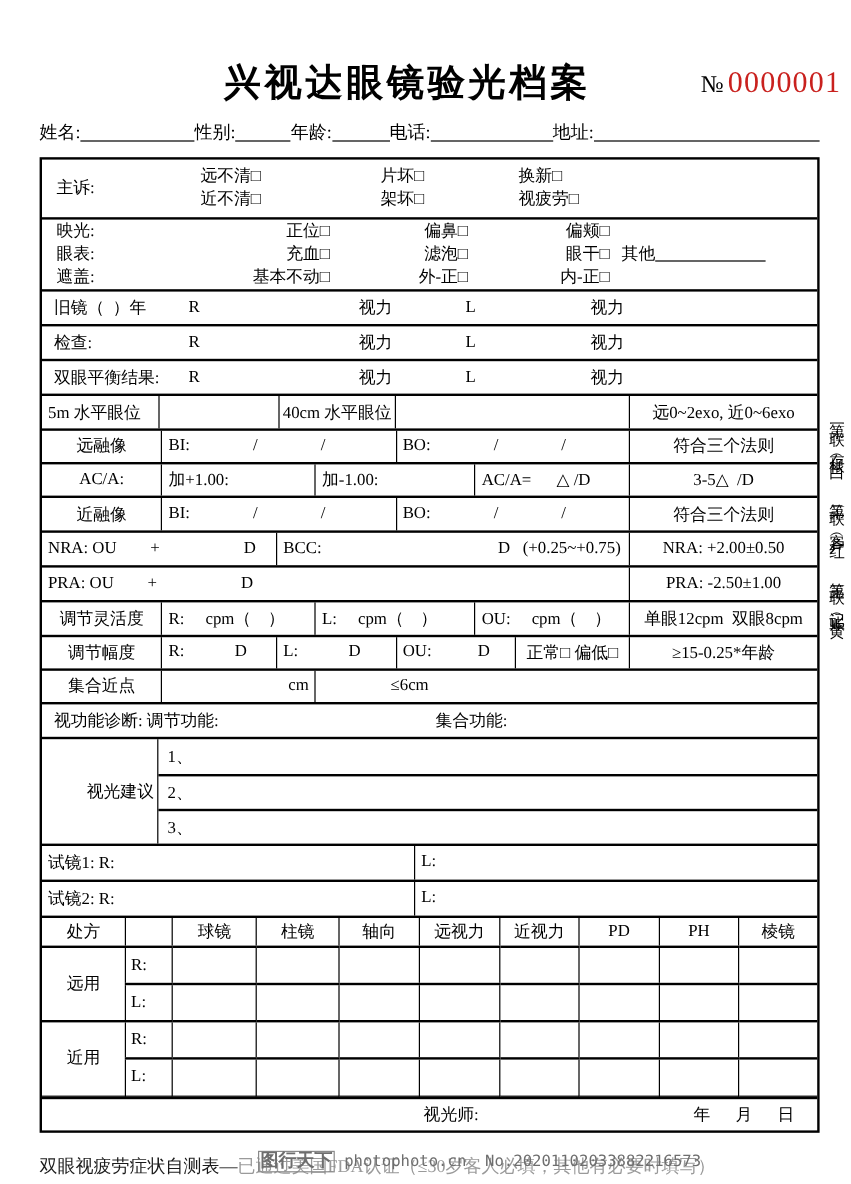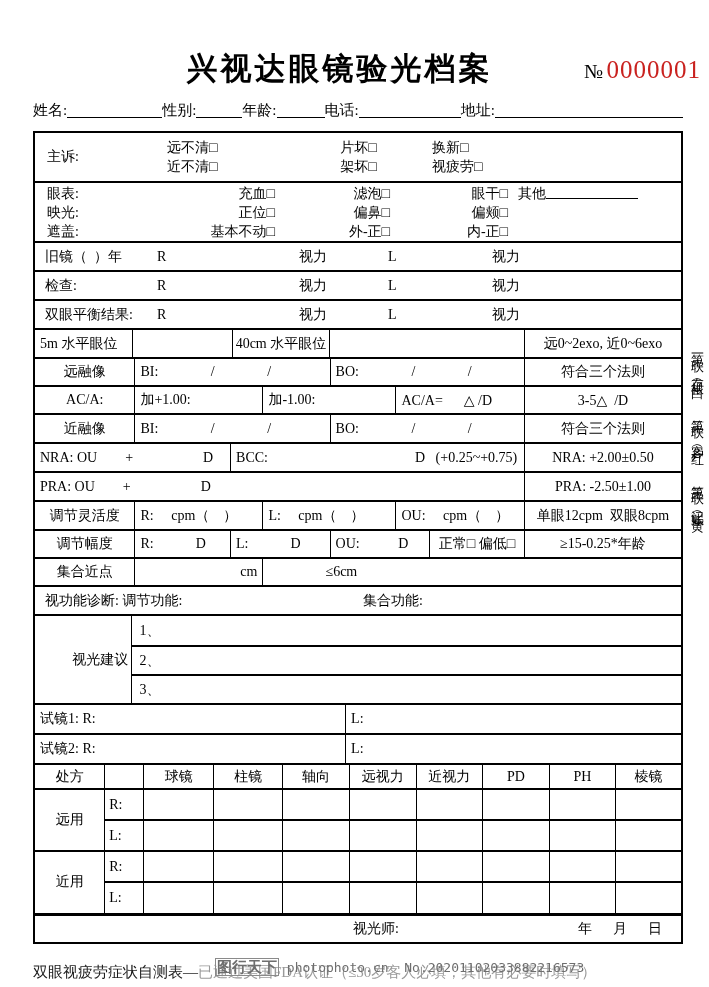--- a/index.html
+++ b/index.html
@@ -28,21 +28,21 @@
   .sect:first-child { border-top:none; }
 
   .cellrow { display:flex; align-items:stretch; }
   .c { display:flex; align-items:center; white-space:pre; overflow:hidden; padding:0 5px; }
   .c + .c { border-left:1px solid #000; }
   .cc { justify-content:center; text-align:center; }
   .cr { justify-content:flex-end; }
 
   
   .optlabel { width:100px; display:flex; align-items:center; padding-left:12px; }
-  .optcol1 { width:150px; } .optcol2 { width:115px;text-align:center; } .optcol3 { width:118px; }
+  .optcol1 { width:150px; } .optcol2 { width:115px; } .optcol3 { width:118px; }
   .lefti { padding-left:32px; }
   .righti { text-align:right; padding-right:10px; }
   .srow { display:flex; height:19px; line-height:19px; }
   .srow .slabel { width:100px; padding-left:12px; }
 
   
   .hist { height:29px; position:relative; }
   .hist span { position:absolute; top:50%; transform:translateY(-50%); white-space:pre; }
 
   
@@ -119,32 +119,32 @@
         <div class="srow">
           <span class="optcol1 lefti">近不清□</span>
           <span class="optcol2 lefti">架坏□</span>
           <span class="optcol3 lefti">视疲劳□</span>
         </div>
       </div>
     </div>
 
     <div class="sect" style="height:60px; padding-top:1px;">
       <div class="srow">
+        <span class="slabel">映光:</span>
+        <span class="optcol1 righti">正位□</span>
+        <span class="optcol2 righti">偏鼻□</span>
+        <span class="optcol3 righti">偏颊□</span>
+      </div>
+      <div class="srow">
         <span class="slabel">眼表:</span>
         <span class="optcol1 righti">充血□</span>
         <span class="optcol2 righti">滤泡□</span>
         <span class="optcol3 righti">眼干□</span>
         <span>其他</span>
         <span class="blank" style="width:92px; height:15px;"></span>
-      </div>
-      <div class="srow">
-        <span class="slabel">映光:</span>
-        <span class="optcol1 righti">正位□</span>
-        <span class="optcol2 righti">偏鼻□</span>
-        <span class="optcol3 righti">偏颊□</span>
       </div>
       <div class="srow">
         <span class="slabel">遮盖:</span>
         <span class="optcol1 righti">基本不动□</span>
         <span class="optcol2 righti">外-正□</span>
         <span class="optcol3 righti">内-正□</span>
       </div>
     </div>
 
     <div class="sect hist">

